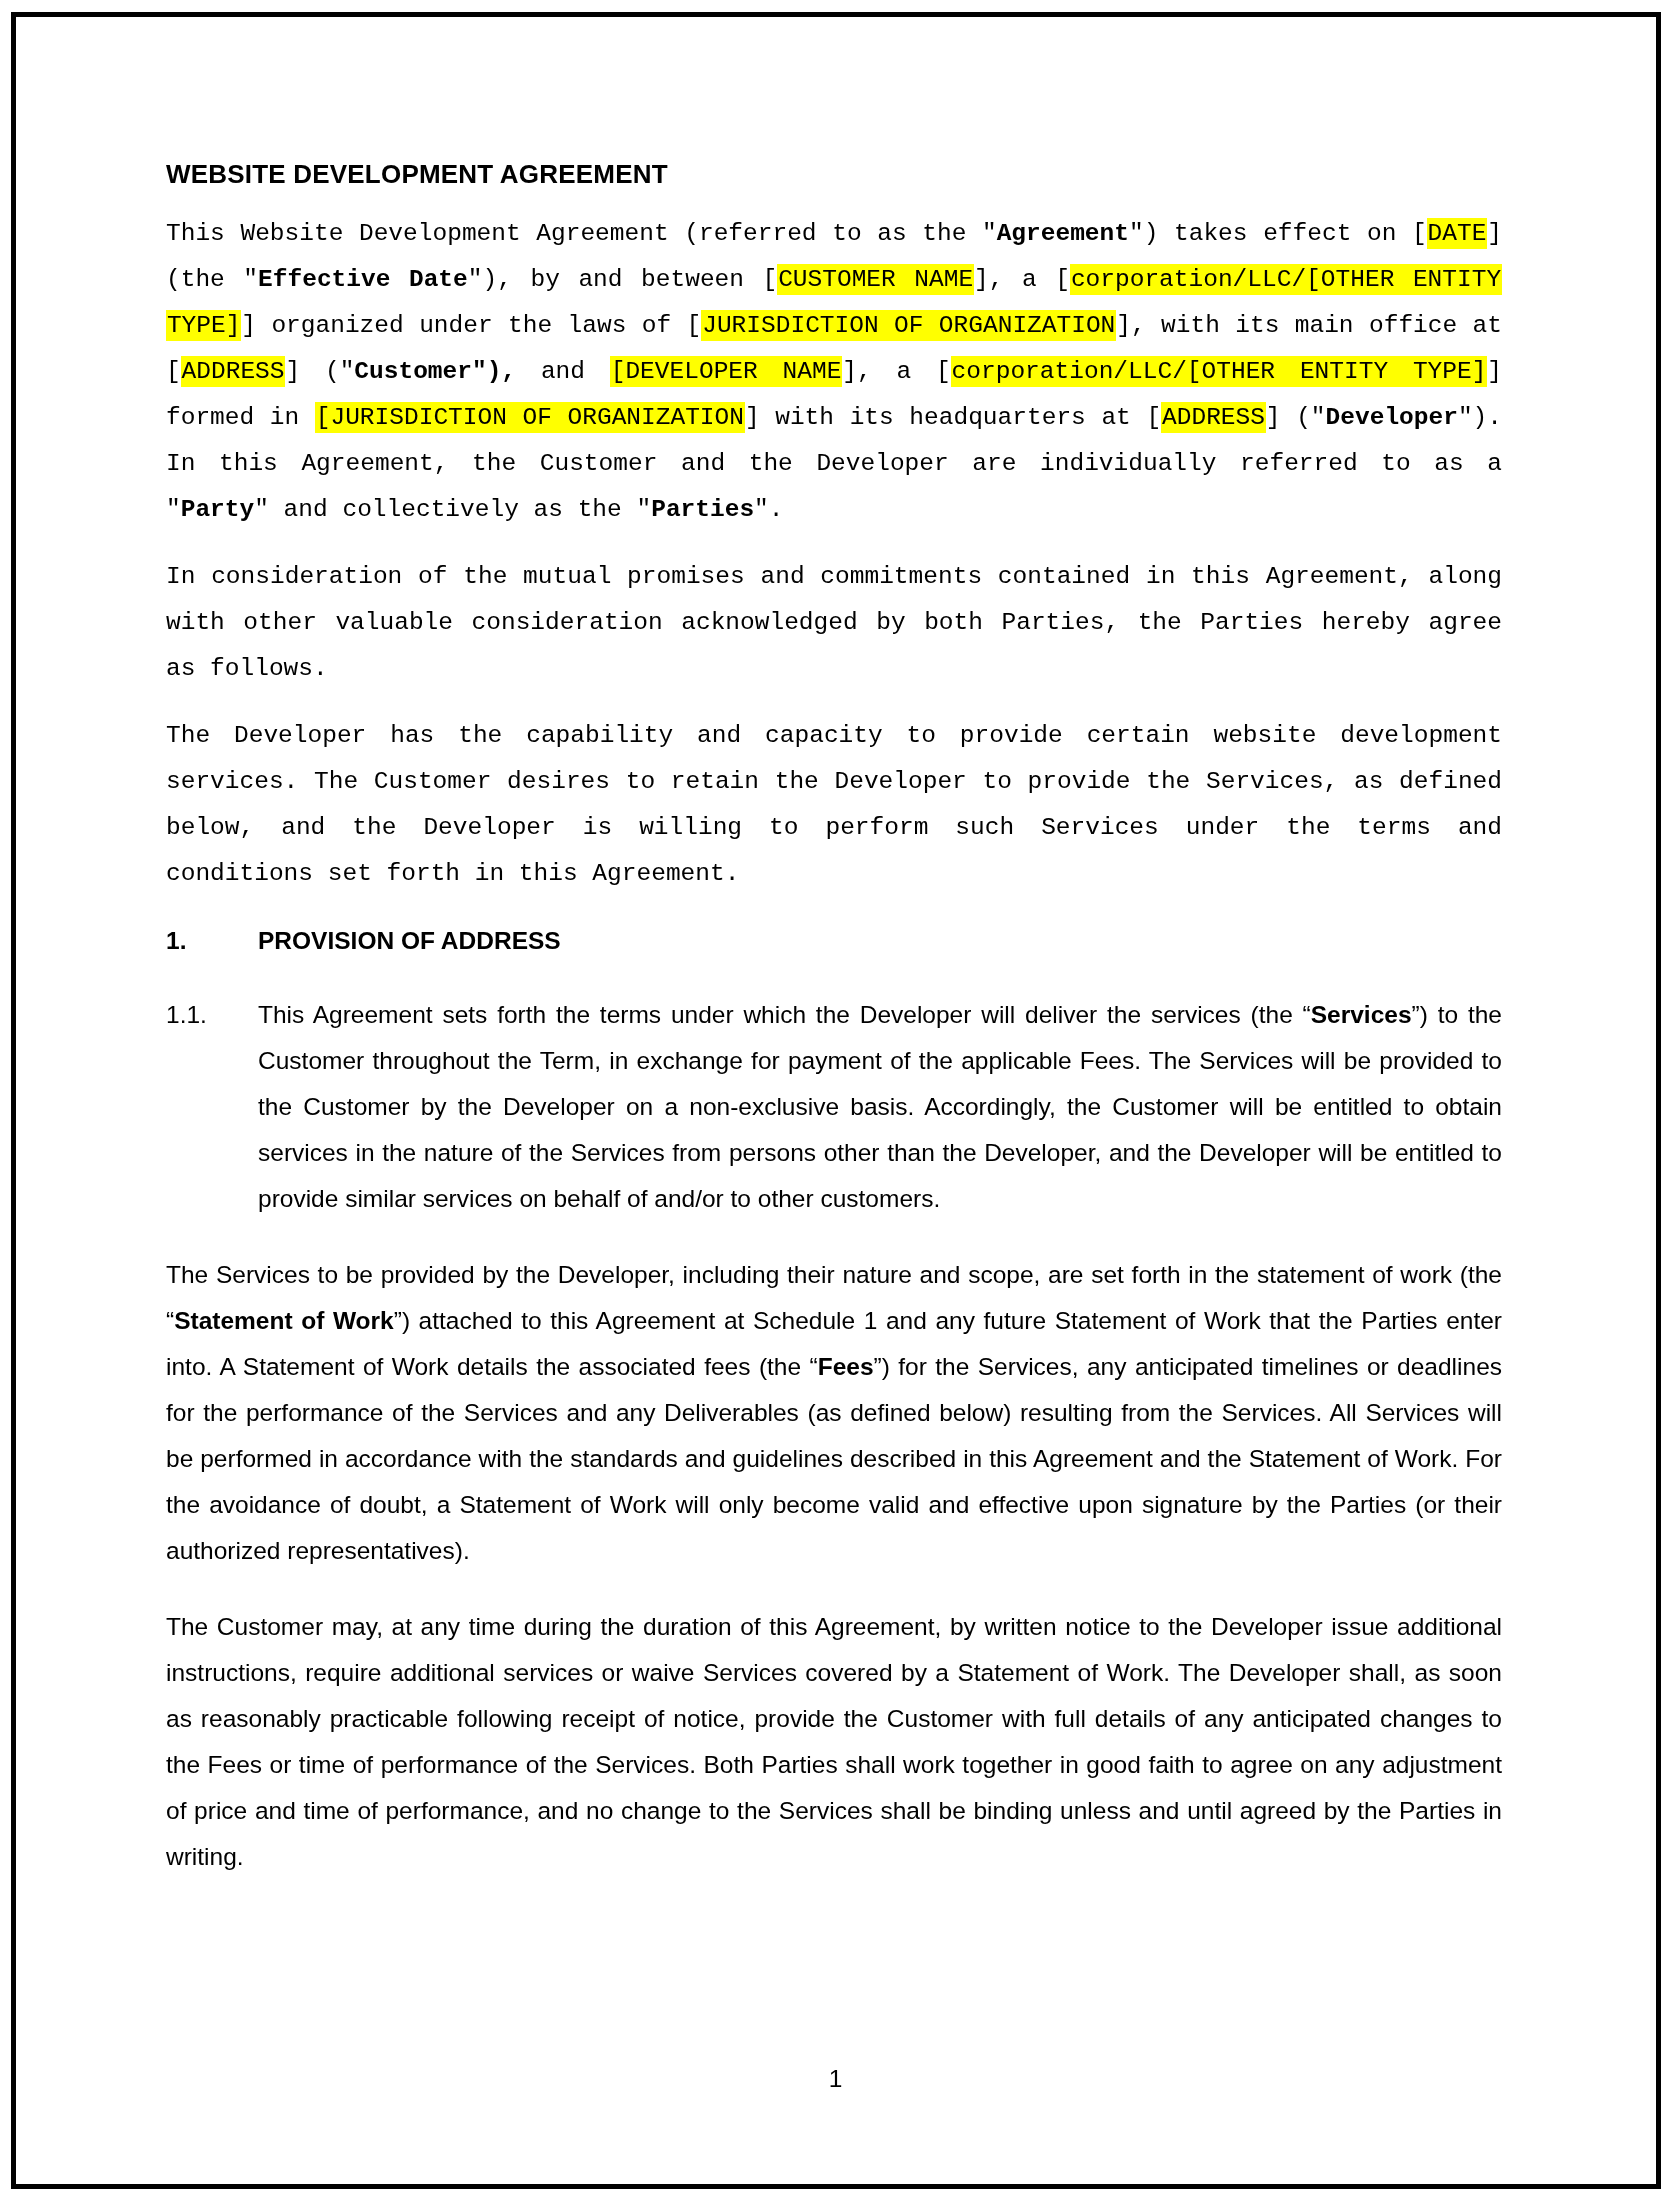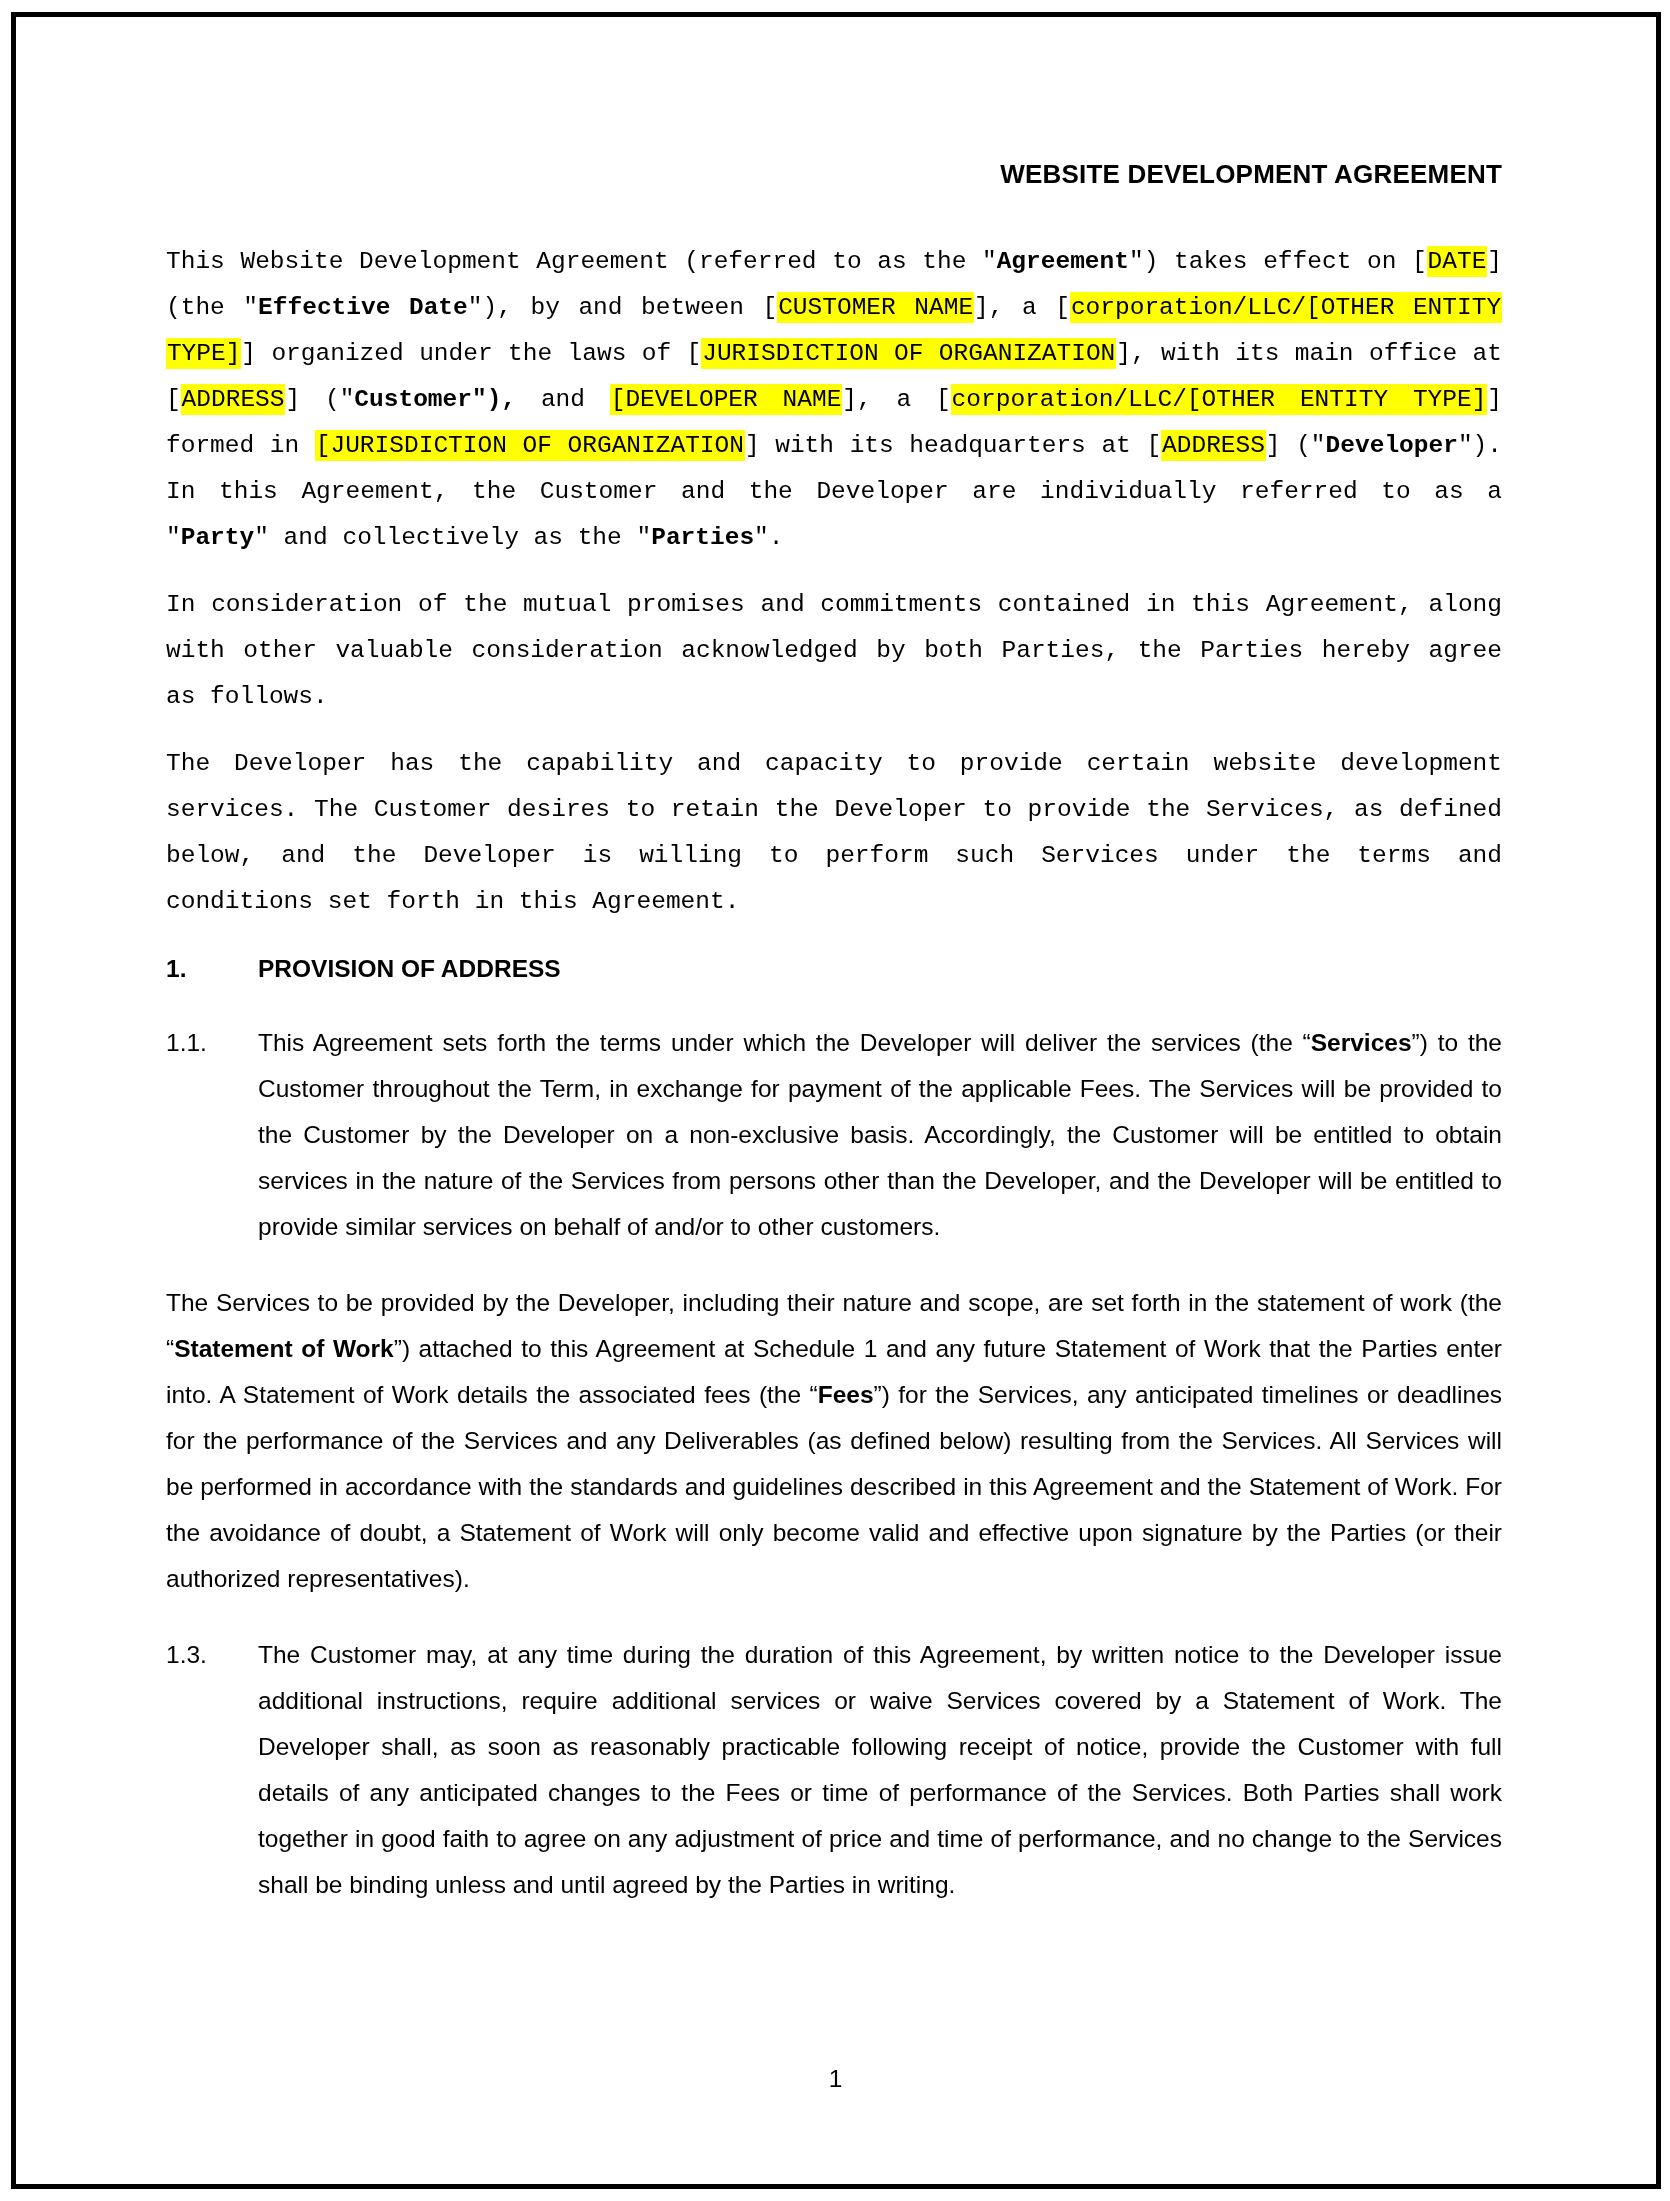--- a/index.html
+++ b/index.html
@@ -27,25 +27,25 @@
   }
   .content {
     position: absolute;
     left: 166px;
     right: 169px;
     top: 159px;
     font-size: 24.5px;
     line-height: 46px;
   }
   .title {
-    text-align: right;
+    text-align: left;
     font-weight: 700;
     font-size: 26px;
     line-height: 31px;
-    margin-bottom: 49px;
+    margin-bottom: 21px;
     letter-spacing: 0.2px;
   }
   .para {
     text-align: justify;
     margin: 0 0 21px 0;
     font-family: Liberation Mono, monospace;
   }
   .heading {
     display: flex;
     font-weight: 700;
@@ -91,20 +91,19 @@
           <span>PROVISION OF ADDRESS</span>
         </div>
         <div class="numbered">
           <span class="num">1.1.</span>
           <div class="nbody"><span>This Agreement sets forth the terms under which the Developer will deliver the services (the “</span><span class="b">Services</span><span>”) to the Customer throughout the Term, in exchange for payment of the applicable Fees. The Services will be provided to the Customer by the Developer on a non-exclusive basis. Accordingly, the Customer will be entitled to obtain services in the nature of the Services from persons other than the Developer, and the Developer will be entitled to provide similar services on behalf of and/or to other customers.</span></div>
         </div>
         <div class="numbered">
           <div class="nbody"><span>The Services to be provided by the Developer, including their nature and scope, are set forth in the statement of work (the “</span><span class="b">Statement of Work</span><span>”) attached to this Agreement at Schedule 1 and any future Statement of Work that the Parties enter into. A Statement of Work details the associated fees (the “</span><span class="b">Fees</span><span>”) for the Services, any anticipated timelines or deadlines for the performance of the Services and any Deliverables (as defined below) resulting from the Services. All Services will be performed in accordance with the standards and guidelines described in this Agreement and the Statement of Work. For the avoidance of doubt, a Statement of Work will only become valid and effective upon signature by the Parties (or their authorized representatives).</span></div>
         </div>
         <div class="numbered">
-          <span class="num">1.3.</span>
           <div class="nbody"><span>The Customer may, at any time during the duration of this Agreement, by written notice to the Developer issue additional instructions, require additional services or waive Services covered by a Statement of Work. The Developer shall, as soon as reasonably practicable following receipt of notice, provide the Customer with full details of any anticipated changes to the Fees or time of performance of the Services. Both Parties shall work together in good faith to agree on any adjustment of price and time of performance, and no change to the Services shall be binding unless and until agreed by the Parties in writing.</span></div>
         </div>
       </div>
   </div>
   <div class="pagenum">1</div>
 </div>
 
 
 </body></html>

